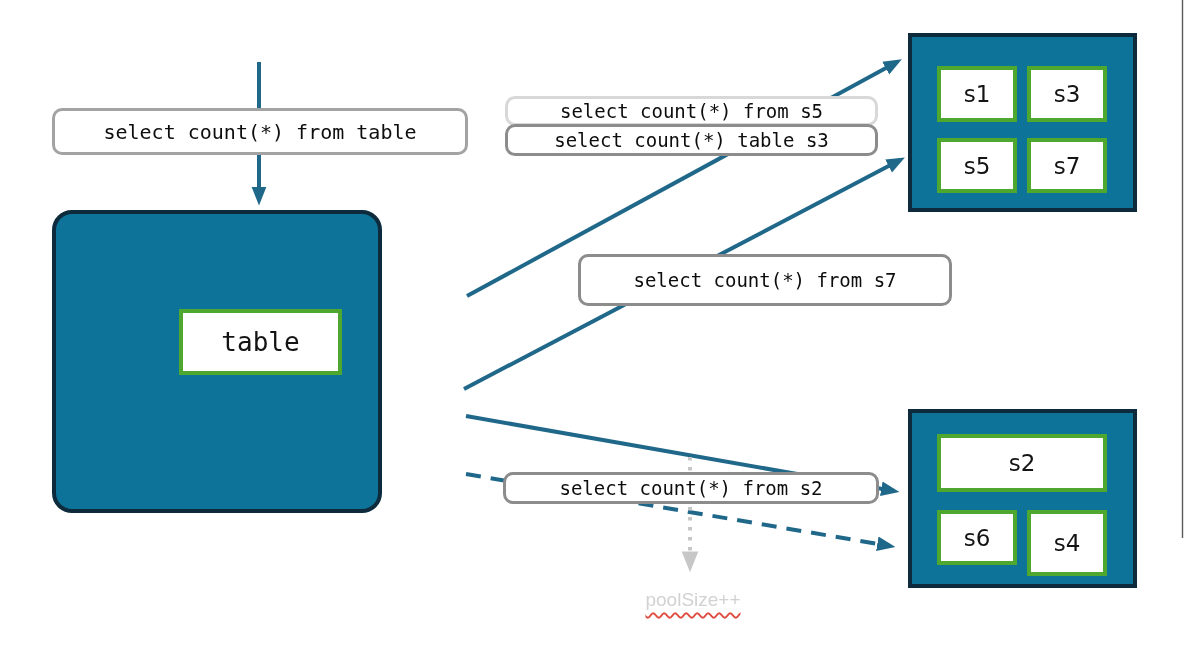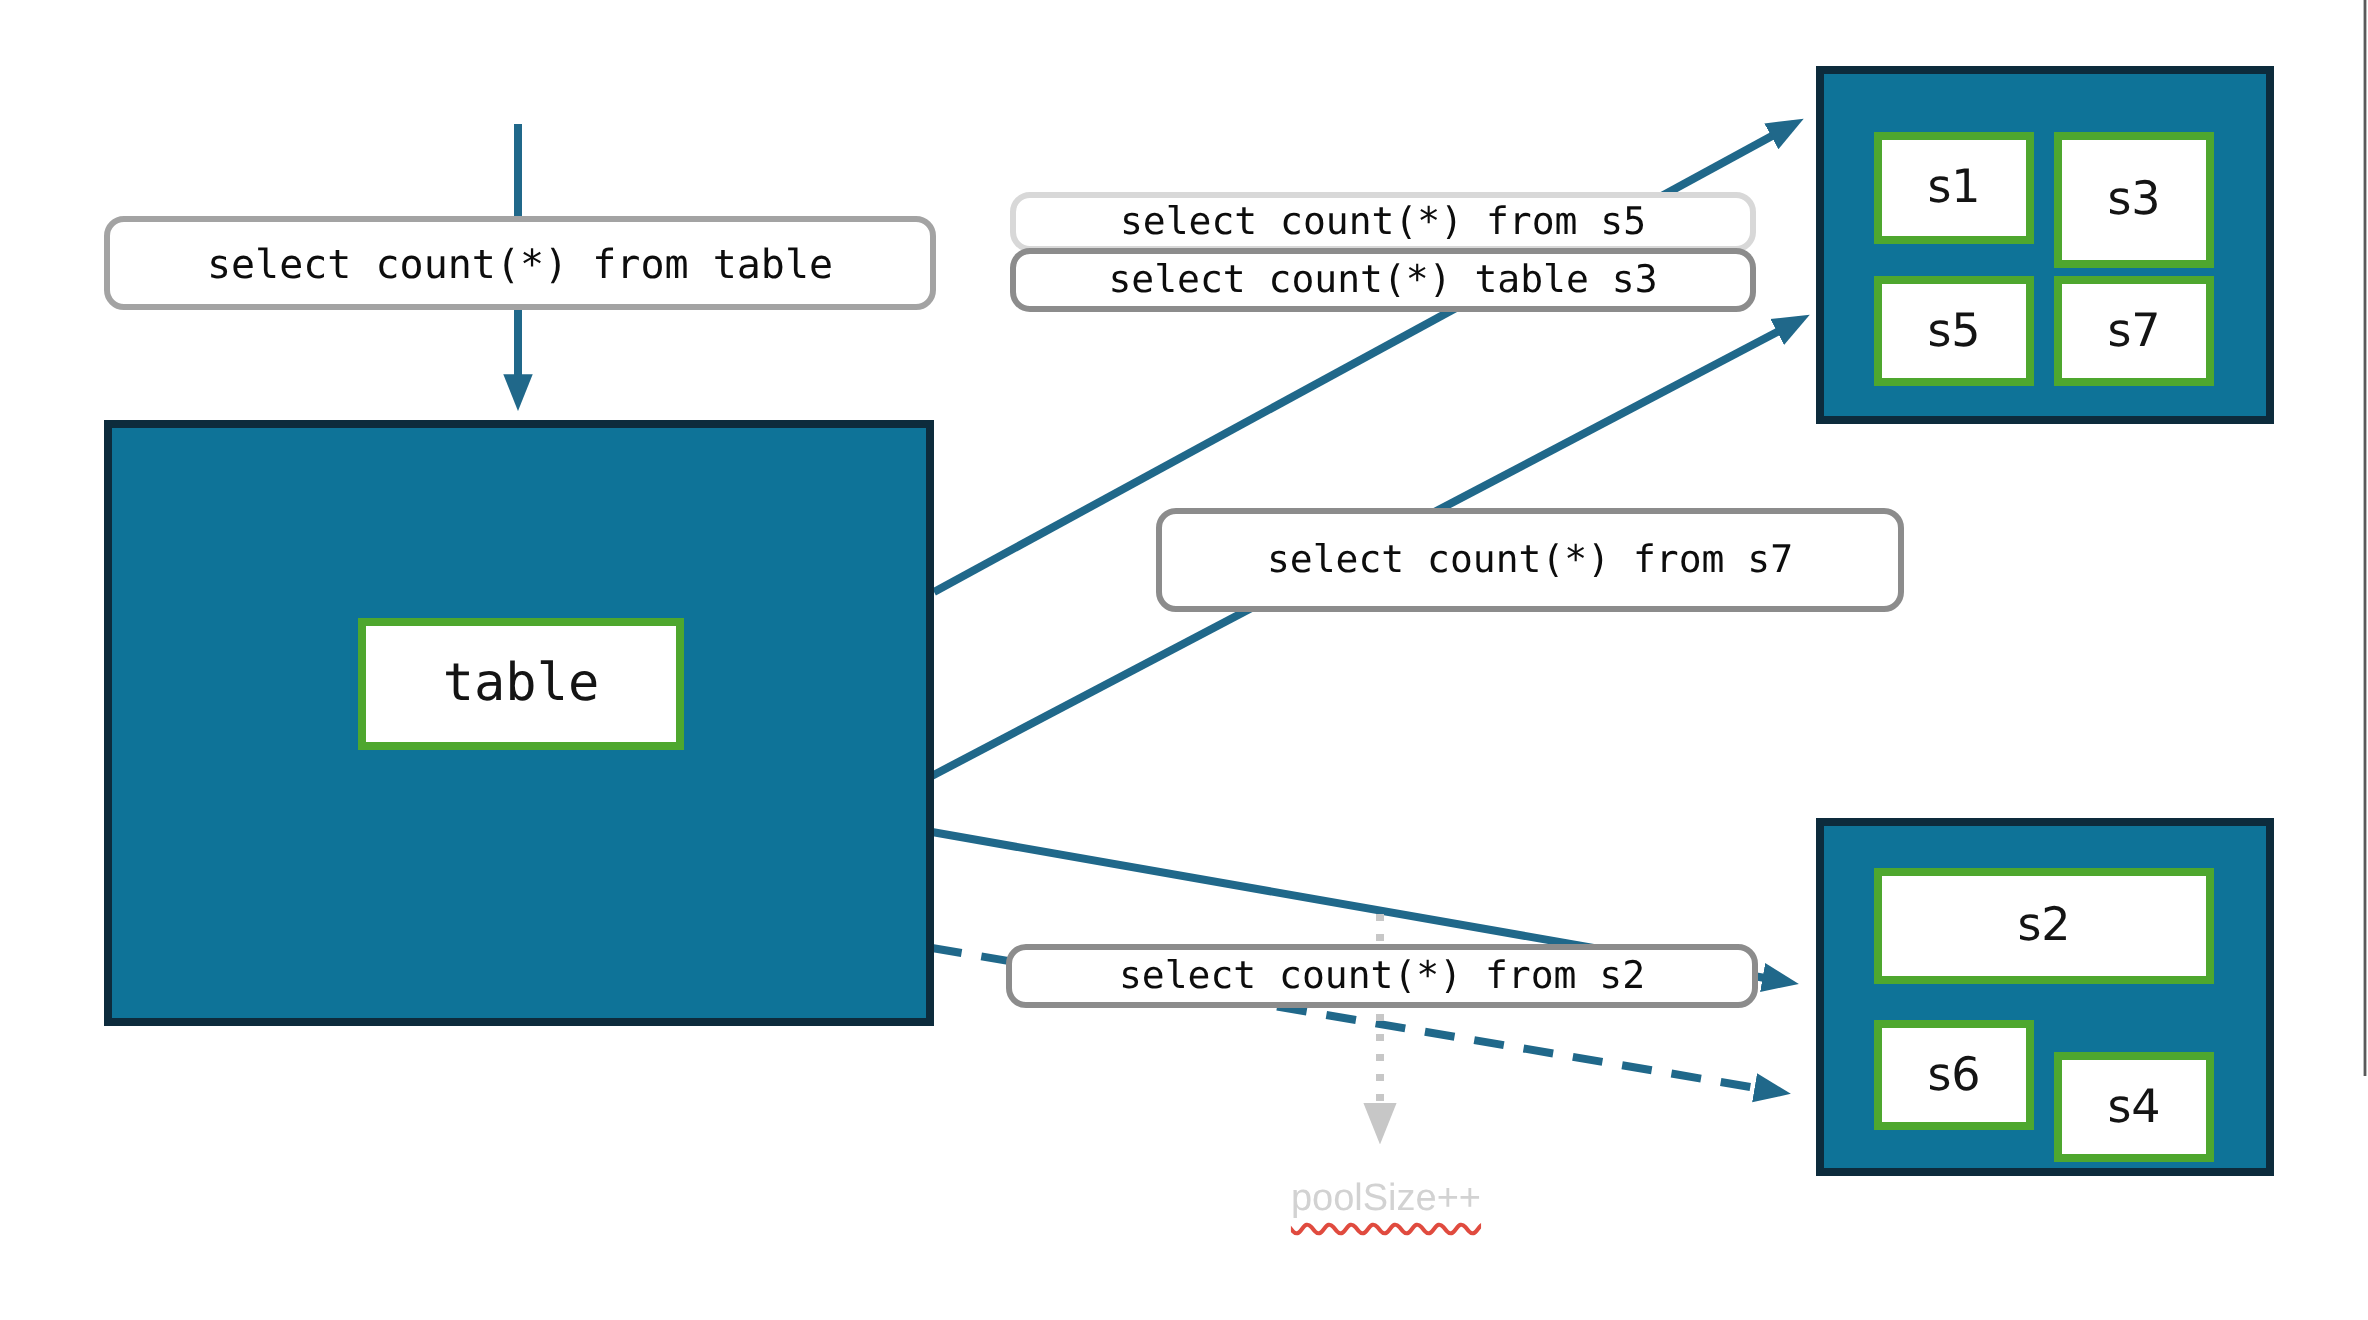--- a/index.html
+++ b/index.html
@@ -83,32 +83,32 @@
 
   <div class="query-label" style="left:505px; top:96px; width:373px; height:30px; border-color: var(--light-gray-border); z-index:2;">select count(*) from s5</div>
 
   <div class="query-label" style="left:505px; top:124px; width:373px; height:32px;">select count(*) table s3</div>
 
   <div class="query-label" style="left:578px; top:254px; width:374px; height:52px;">select count(*) from s7</div>
 
   <div class="query-label" style="left:503px; top:424px; width:376px; height:32px;margin-top:48px;">select count(*) from s2</div>
 
 
-  <div class="db-box" style="left:52px; top:210px; width:415px; height:303px;">
+  <div class="db-box" style="left:52px; top:210px; width:330px; height:303px;border-radius:20px;">
     <div class="entity mono" style="left:123px; top:95px; width:163px; height:66px;">table</div>
   </div>
 
   <div class="db-box" style="left:908px; top:33px; width:229px; height:179px;">
     <div class="entity shard" style="left:25px; top:29px; width:80px; height:56px;">s1</div>
-    <div class="entity shard" style="left:115px; top:29px; width:80px; height:68px;">s3</div>
+    <div class="entity shard" style="left:115px; top:29px; width:80px; height:56px;">s3</div>
     <div class="entity shard" style="left:25px; top:101px; width:80px; height:55px;">s5</div>
     <div class="entity shard" style="left:115px; top:101px; width:80px; height:55px;">s7</div>
   </div>
 
   <div class="db-box" style="left:908px; top:409px; width:229px; height:179px;">
     <div class="entity shard" style="left:25px; top:21px; width:170px; height:58px;">s2</div>
     <div class="entity shard" style="left:25px; top:97px; width:80px; height:55px;">s6</div>
-    <div class="entity shard" style="left:115px; top:97px; width:80px; height:55px;margin-top:16px;">s4</div>
+    <div class="entity shard" style="left:115px; top:97px; width:80px; height:66px;">s4</div>
   </div>
 
   <div id="pool-size-label">poolSize++</div>
 
 </div>
 
 </body></html>

